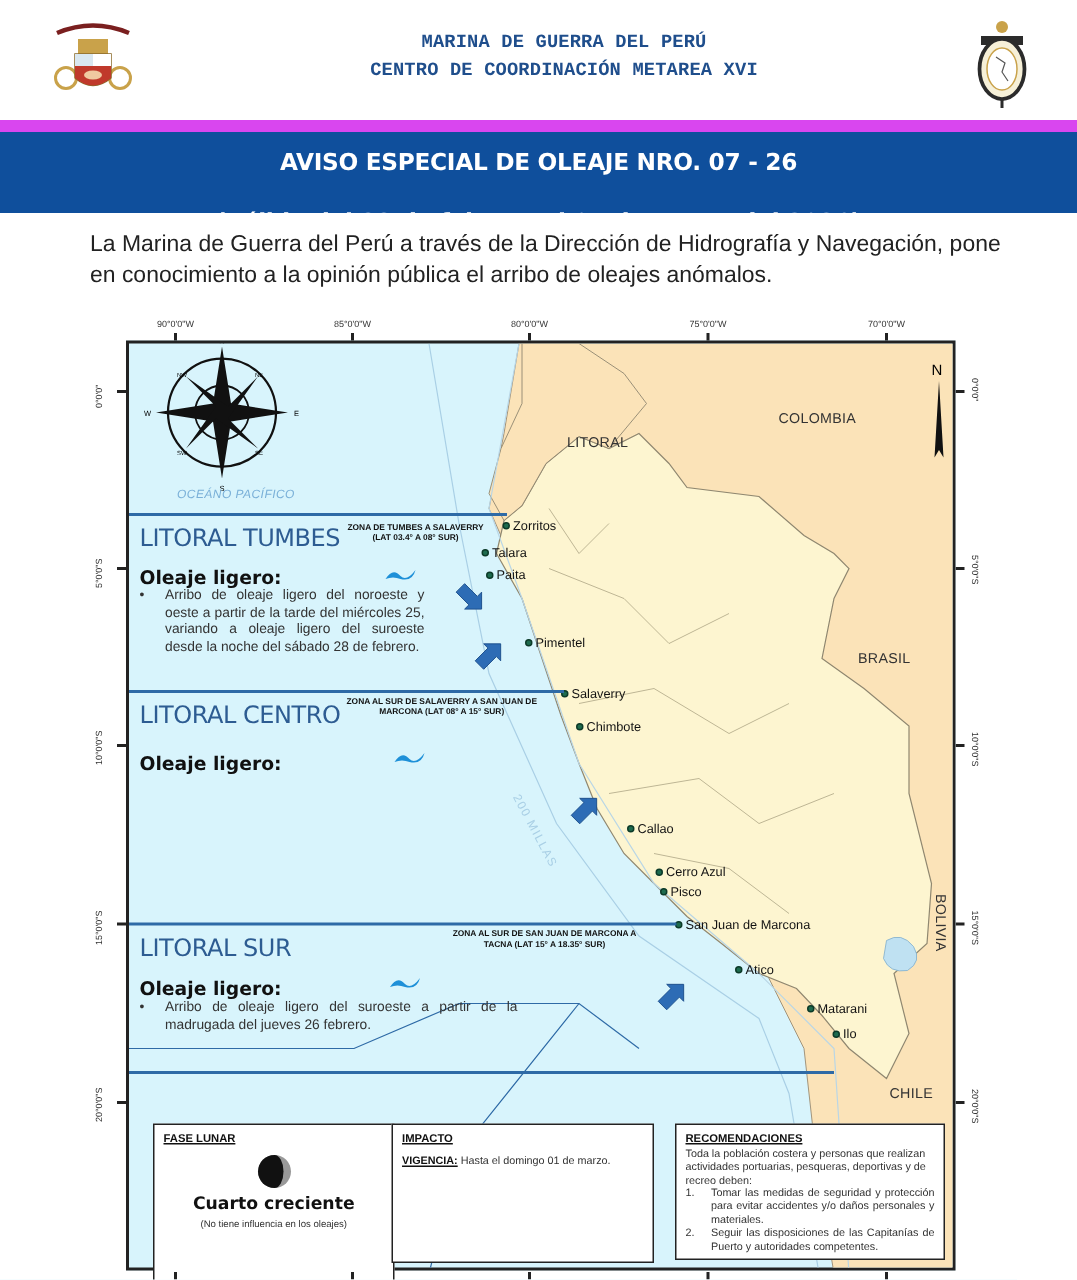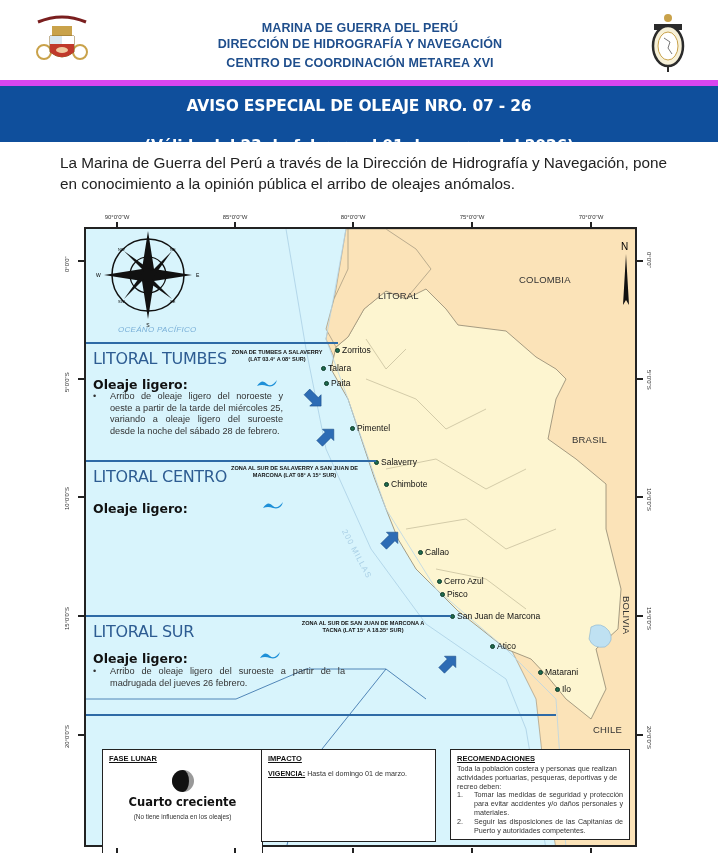--- a/index.html
+++ b/index.html
@@ -2,25 +2,25 @@
 <html><head>
 <meta charset="utf-8">
 <style>
   * { box-sizing: border-box; margin: 0; padding: 0; }
   html, body { width: 718px; height: 853px; background: #fff; overflow: hidden; }
   body { font-family: "Liberation Sans", "DejaVu Sans", sans-serif; position: relative; }
 
   .header { position: absolute; left: 0; top: 0; width: 718px; height: 80px; background: #fff; }
   .logo-left { position: absolute; left: 34px; top: 12px; width: 56px; height: 58px; }
   .logo-right { position: absolute; left: 650px; top: 12px; width: 36px; height: 60px; }
-  .hdr-lines { position: absolute; left: 180px; top: 20px; width: 360px; text-align: center; color: #1f4e8c; font-weight: bold; font-family: Liberation Sans, sans-serif; }
+  .hdr-lines { position: absolute; left: 196px; top: 20px; width: 360px; text-align: center; color: #1f4e8c; font-weight: bold; font-family: Liberation Mono, monospace; }
   .hdr-lines div { font-size: 12.5px; line-height: 16px; letter-spacing: 0.1px; }
   .hdr-lines .l3 { margin-top: 3px; }
 
-  .banner { position: absolute; left: 0; top: 80px; width: 718px; height: 62px; background: #0f4f9c; border-top: 6px solid #d946ef; color: #fff; text-align: center; font-family: "DejaVu Sans", sans-serif; font-weight: bold; }
+  .banner { position: absolute; left: 0; top: 80px; width: 718px; height: 62px; background: #0f4f9c; border-top: 8px solid #d946ef; color: #fff; text-align: center; font-family: "DejaVu Sans", sans-serif; font-weight: bold; }
   .banner .t1 { font-size: 15.5px; margin-top: 11px; letter-spacing: -0.2px; }
   .banner .t2 { font-size: 15.5px; margin-top: 22px; letter-spacing: -0.2px; }
 
   .intro { position: absolute; left: 60px; top: 152px; width: 620px; font-size: 15.3px; line-height: 21px; color: #222; }
 
   .map-frame { position: absolute; left: 84px; top: 227px; width: 553px; height: 620px; border: 2px solid #222; background: #d8f4fc; overflow: hidden; }
   .map-svg { position: absolute; left: 0; top: 0; }
 
   .tick-top { position: absolute; top: 214px; font-size: 6px; color: #333; transform: translateX(-50%); }
   .tick-mark-top { position: absolute; top: 222px; width: 1.5px; height: 6px; background: #222; }
@@ -65,21 +65,20 @@
     <circle cx="46" cy="40" r="7" fill="none" stroke="#c9a24a" stroke-width="2"></circle>
     <rect x="18" y="14" width="20" height="10" fill="#c9a24a"></rect>
     <path d="M16 24 h24 v16 q-12 10 -24 0z" fill="#e8d7a8" stroke="#8a6a2a"></path>
     <rect x="16" y="24" width="12" height="8" fill="#d9e7f0"></rect>
     <rect x="28" y="24" width="12" height="8" fill="#ffffff"></rect>
     <path d="M16 32 h24 v8 q-12 10 -24 0z" fill="#c0392b"></path>
     <ellipse cx="28" cy="38" rx="6" ry="3" fill="#f0c9a0"></ellipse>
   </svg>
   <div class="hdr-lines">
     <div>MARINA DE GUERRA DEL PERÚ</div>
-    <div>DIRECCIÓN DE HIDROGRAFÍA Y NAVEGACIÓN</div>
     <div class="l3">CENTRO DE COORDINACIÓN METAREA XVI</div>
   </div>
   <svg class="logo-right" viewBox="0 0 36 60">
     <circle cx="18" cy="6" r="4" fill="#c9a24a"></circle>
     <rect x="4" y="12" width="28" height="6" fill="#2b2b2b"></rect>
     <ellipse cx="18" cy="34" rx="15" ry="20" fill="#f6f0d8" stroke="#2b2b2b" stroke-width="2.5"></ellipse>
     <ellipse cx="18" cy="34" rx="10" ry="14" fill="#fff" stroke="#c9a24a" stroke-width="1"></ellipse>
     <path d="M14 26 l6 4 l-2 6 l4 6" fill="none" stroke="#555" stroke-width="0.8"></path>
     <line x1="18" y1="54" x2="18" y2="60" stroke="#2b2b2b" stroke-width="2"></line>
   </svg>

